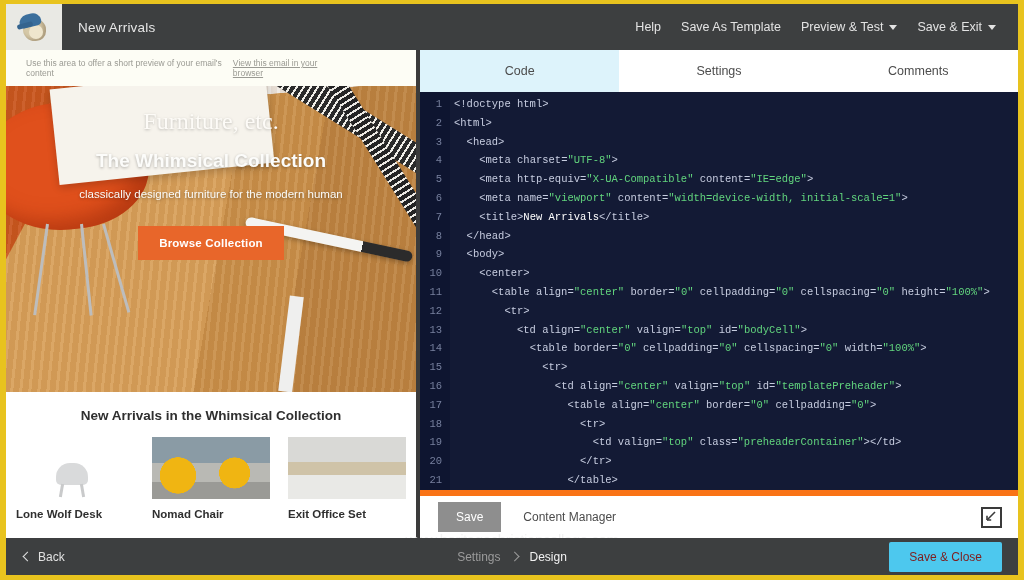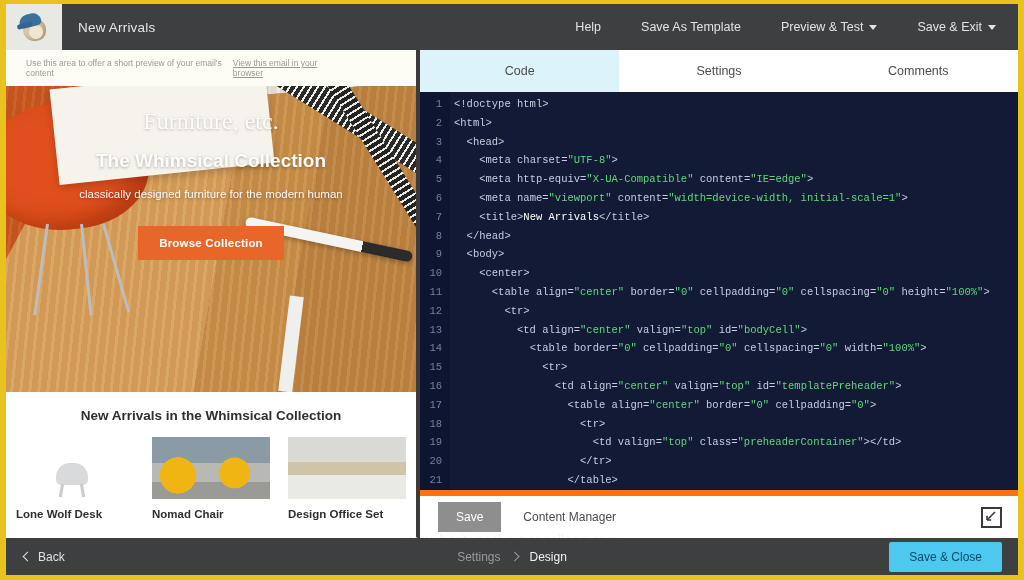--- a/index.html
+++ b/index.html
@@ -58,21 +58,21 @@
     background: #34648e; border-radius: 8px;
     transform: rotate(-14deg);
   }
   .doc-title {
     color: #e6e6e6; font-size: 13.5px;
     margin-left: 16px; letter-spacing: .2px;
     flex: 0 0 auto;
   }
   .topnav {
     margin-left: auto; display: flex; align-items: center;
-    gap: 40px; padding-right: 22px;
+    gap: 20px; padding-right: 22px;
   }
   .topnav .item {
     color: #e3e3e3; font-size: 12.5px;
     display: flex; align-items: center; gap: 6px;
     cursor: pointer; white-space: nowrap;
   }
   .caret {
     width: 0; height: 0;
     border-left: 4.5px solid transparent;
     border-right: 4.5px solid transparent;
@@ -318,21 +318,21 @@
   .crumb-muted { color: #9b9b9b; cursor: pointer; }
   .crumb-active { color: #f2f2f2; }
   .chev-right {
     width: 6px; height: 6px;
     border-right: 1.5px solid #9b9b9b;
     border-top: 1.5px solid #9b9b9b;
     transform: rotate(45deg);
   }
   .save-close {
     margin-left: auto; margin-right: 16px;
-    background: #4dc8ee; color: #0c4a6e;
+    background: #4dc8ee; color: #7f1d1d;
     border: none; font-size: 12px;
     padding: 8px 20px; border-radius: 2px; cursor: pointer;
   }
 
   
   .wm-big {
     position: absolute; left: 0; top: 527px;
     width: 1012px; text-align: center;
     font-size: 15px; color: rgba(235,235,235,.65);
     letter-spacing: -.4px; pointer-events: none;
@@ -414,21 +414,21 @@
             </span>
           </span>
           <div class="p-name">Lone Wolf Desk</div>
         </div>
         <div class="product p2">
           <span class="ph-img"></span>
           <div class="p-name">Nomad Chair</div>
         </div>
         <div class="product p3">
           <span class="ph-img"></span>
-          <div class="p-name">Design Office Set</div>
+          <div class="p-name">Exit Office Set</div>
         </div>
       </div>
     </div>
   </div>
 
   <div class="editor">
     <div class="tabs">
       <div class="tab active">
         <span>Code</span>
       </div>

